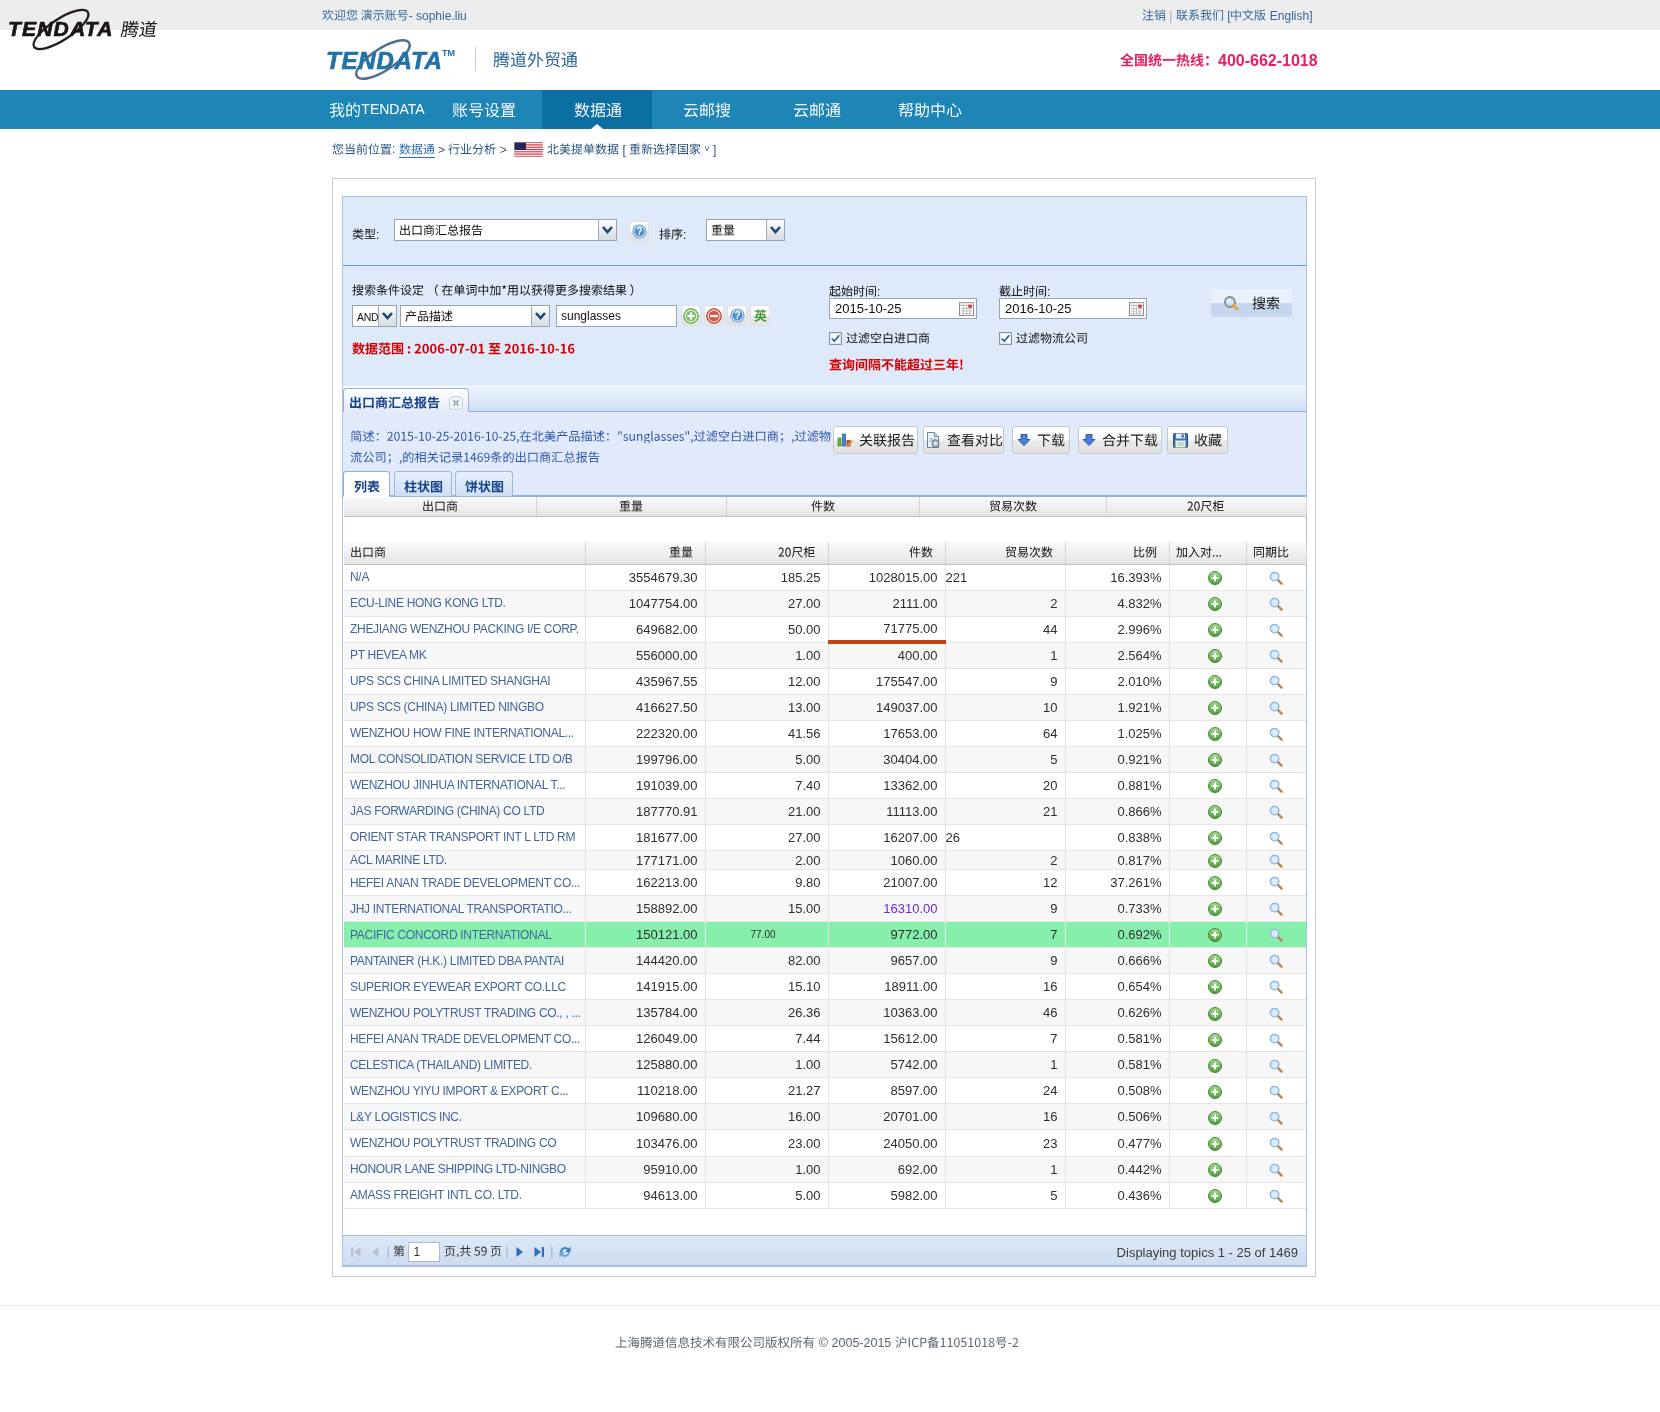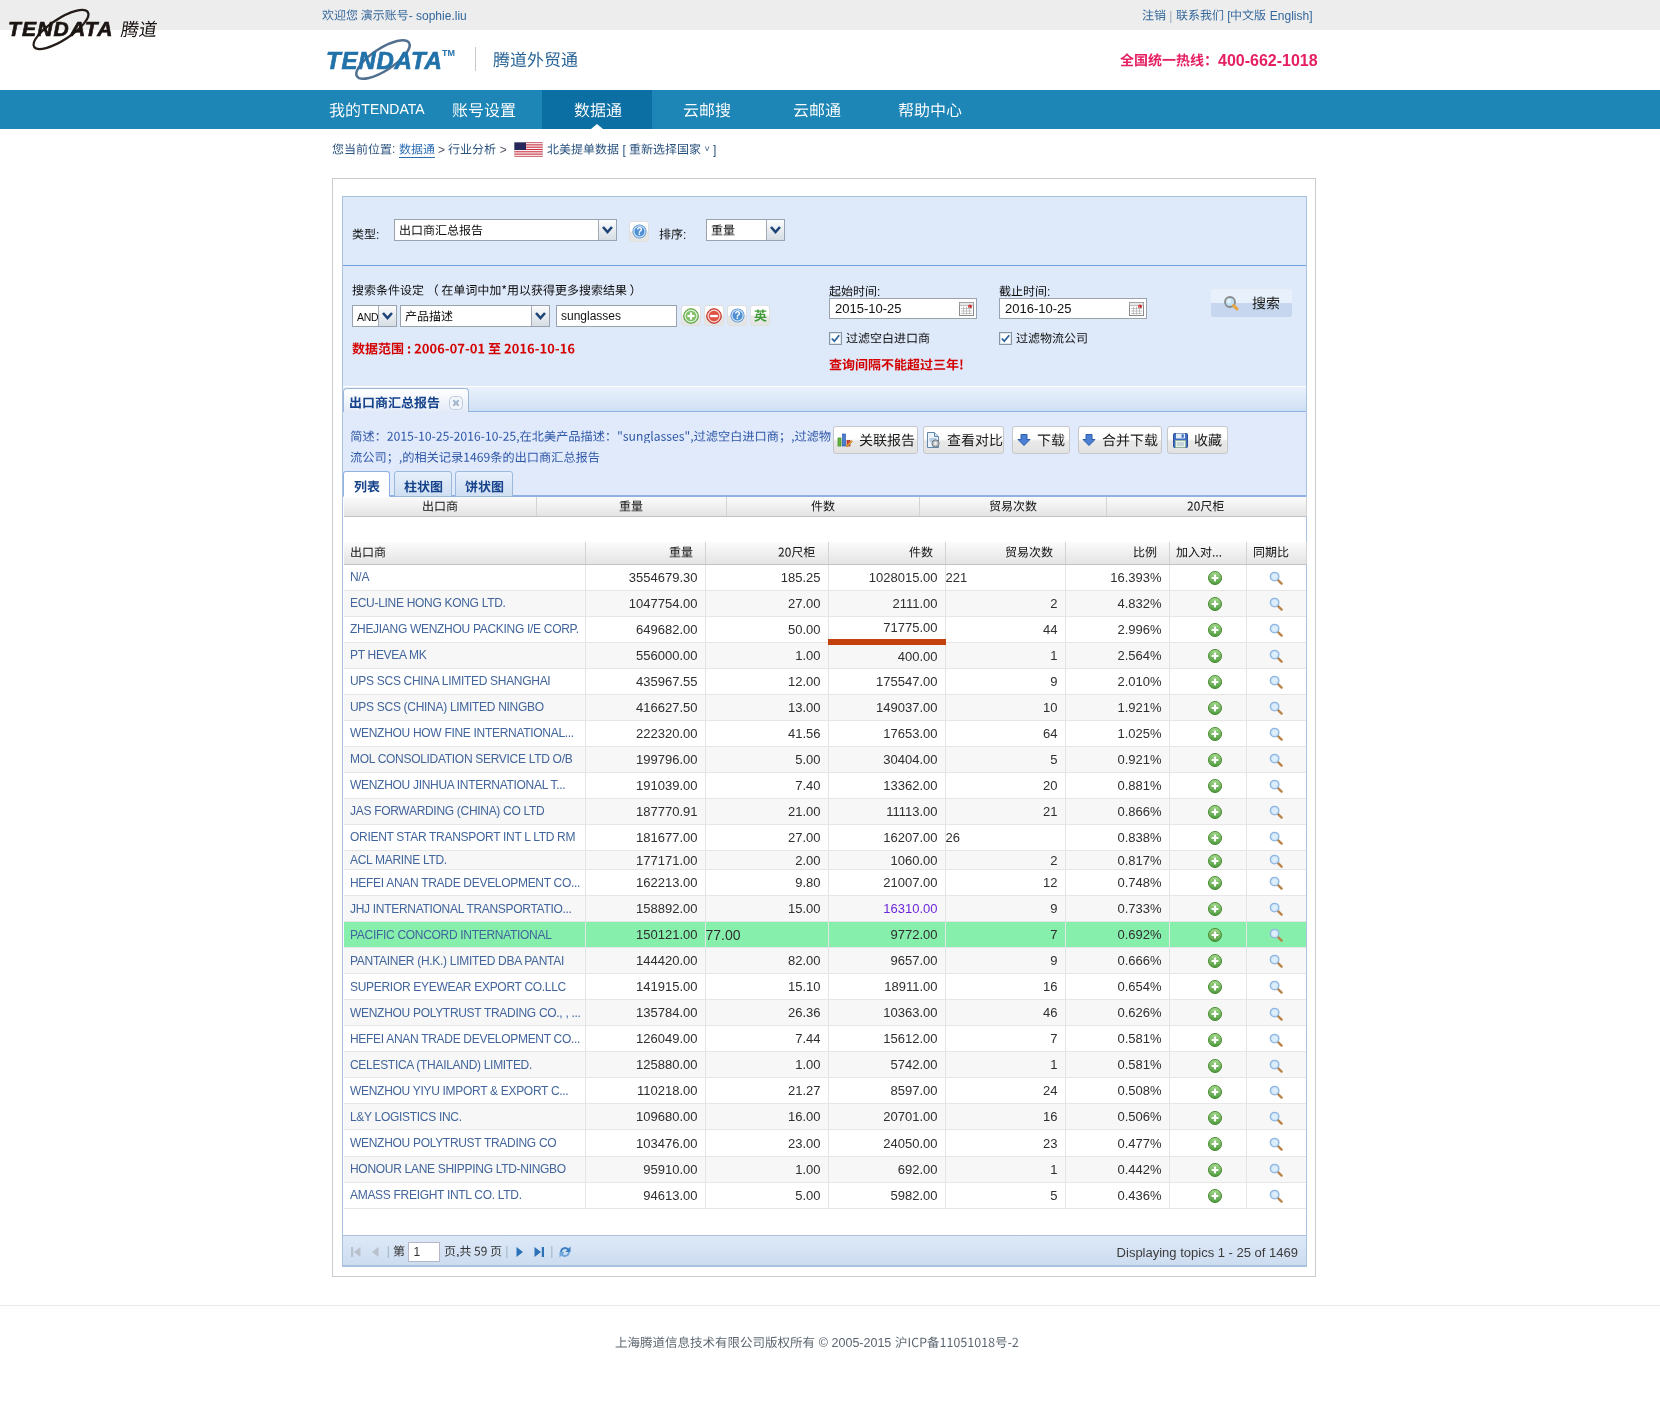--- a/index.html
+++ b/index.html
@@ -806,21 +806,21 @@
         <td style="border-bottom:1px solid #e6e6e6;text-align:center"><svg width="14" height="14" viewBox="0 0 14 14" style="vertical-align:middle">
             <path d="M8.8 8.8 L12.6 12.6" stroke="#b9854a" stroke-width="2.4" stroke-linecap="round"></path>
             <circle cx="5.6" cy="5.6" r="4.3" fill="#cfe4f7" stroke="#8fb7e2" stroke-width="1.3"></circle>
             <circle cx="5.6" cy="5.6" r="2.6" fill="#ddeefb"></circle>
           </svg></td>
       </tr>
       <tr style="height:26.05px;background:#ffffff">
         <td style="border-bottom:1px solid #e6e6e6;border-right:1px solid #e4e4e4;font-size:12px;letter-spacing:-0.3px;color:#41659c;padding-left:6px;white-space:nowrap;overflow:hidden">ZHEJIANG WENZHOU PACKING I/E CORP.</td>
         <td style="border-bottom:1px solid #e6e6e6;border-right:1px solid #e4e4e4;font-size:13px;color:#2e2e2e;text-align:right;padding-right:7px">649682.00</td>
         <td style="border-bottom:1px solid #e6e6e6;border-right:1px solid #e4e4e4;font-size:13px;color:#2e2e2e;text-align:right;padding-right:7px">50.00</td>
-        <td style="border-bottom:6px solid #c2410c;border-right:1px solid #e4e4e4;font-size:13px;color:#2e2e2e;text-align:right;padding-right:7px">71775.00</td>
+        <td style="border-bottom:4px solid #c2410c;border-right:1px solid #e4e4e4;font-size:13px;color:#2e2e2e;text-align:right;padding-right:7px">71775.00</td>
         <td style="border-bottom:1px solid #e6e6e6;border-right:1px solid #e4e4e4;font-size:13px;color:#2e2e2e;text-align:right;padding-right:7px">44</td>
         <td style="border-bottom:1px solid #e6e6e6;border-right:1px solid #e4e4e4;font-size:13px;color:#2e2e2e;text-align:right;padding-right:7px">2.996%</td>
         <td style="border-bottom:1px solid #e6e6e6;border-right:1px solid #e4e4e4;text-align:center"><span style="position:relative;left:7px"><svg width="14" height="14" viewBox="0 0 14 14" style="vertical-align:middle">
               <defs>
                 <linearGradient id="gg" x1="0" y1="0" x2="0" y2="1">
                   <stop offset="0" stop-color="#a6d98f"></stop>
                   <stop offset="1" stop-color="#4e9a3c"></stop>
                 </linearGradient>
               </defs>
               <circle cx="7" cy="7" r="6.5" fill="url(#gg)" stroke="#44892f" stroke-width="1"></circle>
@@ -1048,21 +1048,21 @@
             <circle cx="5.6" cy="5.6" r="4.3" fill="#cfe4f7" stroke="#8fb7e2" stroke-width="1.3"></circle>
             <circle cx="5.6" cy="5.6" r="2.6" fill="#ddeefb"></circle>
           </svg></td>
       </tr>
       <tr style="height:26.05px;background:#ffffff">
         <td style="border-bottom:1px solid #e6e6e6;border-right:1px solid #e4e4e4;font-size:12px;letter-spacing:-0.3px;color:#41659c;padding-left:6px;white-space:nowrap;overflow:hidden">HEFEI ANAN TRADE DEVELOPMENT CO...</td>
         <td style="border-bottom:1px solid #e6e6e6;border-right:1px solid #e4e4e4;font-size:13px;color:#2e2e2e;text-align:right;padding-right:7px">162213.00</td>
         <td style="border-bottom:1px solid #e6e6e6;border-right:1px solid #e4e4e4;font-size:13px;color:#2e2e2e;text-align:right;padding-right:7px">9.80</td>
         <td style="border-bottom:1px solid #e6e6e6;border-right:1px solid #e4e4e4;font-size:13px;color:#2e2e2e;text-align:right;padding-right:7px">21007.00</td>
         <td style="border-bottom:1px solid #e6e6e6;border-right:1px solid #e4e4e4;font-size:13px;color:#2e2e2e;text-align:right;padding-right:7px">12</td>
-        <td style="border-bottom:1px solid #e6e6e6;border-right:1px solid #e4e4e4;font-size:13px;color:#2e2e2e;text-align:right;padding-right:7px">0.748%</td>
+        <td style="border-bottom:1px solid #e6e6e6;border-right:1px solid #e4e4e4;font-size:13px;color:#2e2e2e;text-align:right;padding-right:7px">37.261%</td>
         <td style="border-bottom:1px solid #e6e6e6;border-right:1px solid #e4e4e4;text-align:center"><span style="position:relative;left:7px"><svg width="14" height="14" viewBox="0 0 14 14" style="vertical-align:middle">
               <defs>
                 <linearGradient id="gg" x1="0" y1="0" x2="0" y2="1">
                   <stop offset="0" stop-color="#a6d98f"></stop>
                   <stop offset="1" stop-color="#4e9a3c"></stop>
                 </linearGradient>
               </defs>
               <circle cx="7" cy="7" r="6.5" fill="url(#gg)" stroke="#44892f" stroke-width="1"></circle>
               <rect x="3.6" y="5.9" width="6.8" height="2.2" rx="0.4" fill="#fff"></rect>
               <rect x="5.9" y="3.6" width="2.2" height="6.8" rx="0.4" fill="#fff"></rect>
@@ -1093,21 +1093,21 @@
             </svg></span></td>
         <td style="border-bottom:1px solid #e6e6e6;text-align:center"><svg width="14" height="14" viewBox="0 0 14 14" style="vertical-align:middle">
             <path d="M8.8 8.8 L12.6 12.6" stroke="#b9854a" stroke-width="2.4" stroke-linecap="round"></path>
             <circle cx="5.6" cy="5.6" r="4.3" fill="#cfe4f7" stroke="#8fb7e2" stroke-width="1.3"></circle>
             <circle cx="5.6" cy="5.6" r="2.6" fill="#ddeefb"></circle>
           </svg></td>
       </tr>
       <tr style="height:26.05px;background:#86efac">
         <td style="border-bottom:1px solid #e6e6e6;border-right:1px solid #e4e4e4;font-size:12px;letter-spacing:-0.3px;color:#41659c;padding-left:6px;white-space:nowrap;overflow:hidden">PACIFIC CONCORD INTERNATIONAL</td>
         <td style="border-bottom:1px solid #e6e6e6;border-right:1px solid #e4e4e4;font-size:13px;color:#2e2e2e;text-align:right;padding-right:7px">150121.00</td>
-        <td style="border-bottom:1px solid #e6e6e6;border-right:1px solid #e4e4e4;font-size:14px;color:#2e2e2e;text-align:left;padding-right:7px">77.00</td>
+        <td style="border-bottom:1px solid #e6e6e6;border-right:1px solid #e4e4e4;font-size:10px;color:#2e2e2e;text-align:center;padding-right:7px">77.00</td>
         <td style="border-bottom:1px solid #e6e6e6;border-right:1px solid #e4e4e4;font-size:13px;color:#2e2e2e;text-align:right;padding-right:7px">9772.00</td>
         <td style="border-bottom:1px solid #e6e6e6;border-right:1px solid #e4e4e4;font-size:13px;color:#2e2e2e;text-align:right;padding-right:7px">7</td>
         <td style="border-bottom:1px solid #e6e6e6;border-right:1px solid #e4e4e4;font-size:13px;color:#2e2e2e;text-align:right;padding-right:7px">0.692%</td>
         <td style="border-bottom:1px solid #e6e6e6;border-right:1px solid #e4e4e4;text-align:center"><span style="position:relative;left:7px"><svg width="14" height="14" viewBox="0 0 14 14" style="vertical-align:middle">
               <defs>
                 <linearGradient id="gg" x1="0" y1="0" x2="0" y2="1">
                   <stop offset="0" stop-color="#a6d98f"></stop>
                   <stop offset="1" stop-color="#4e9a3c"></stop>
                 </linearGradient>
               </defs>

